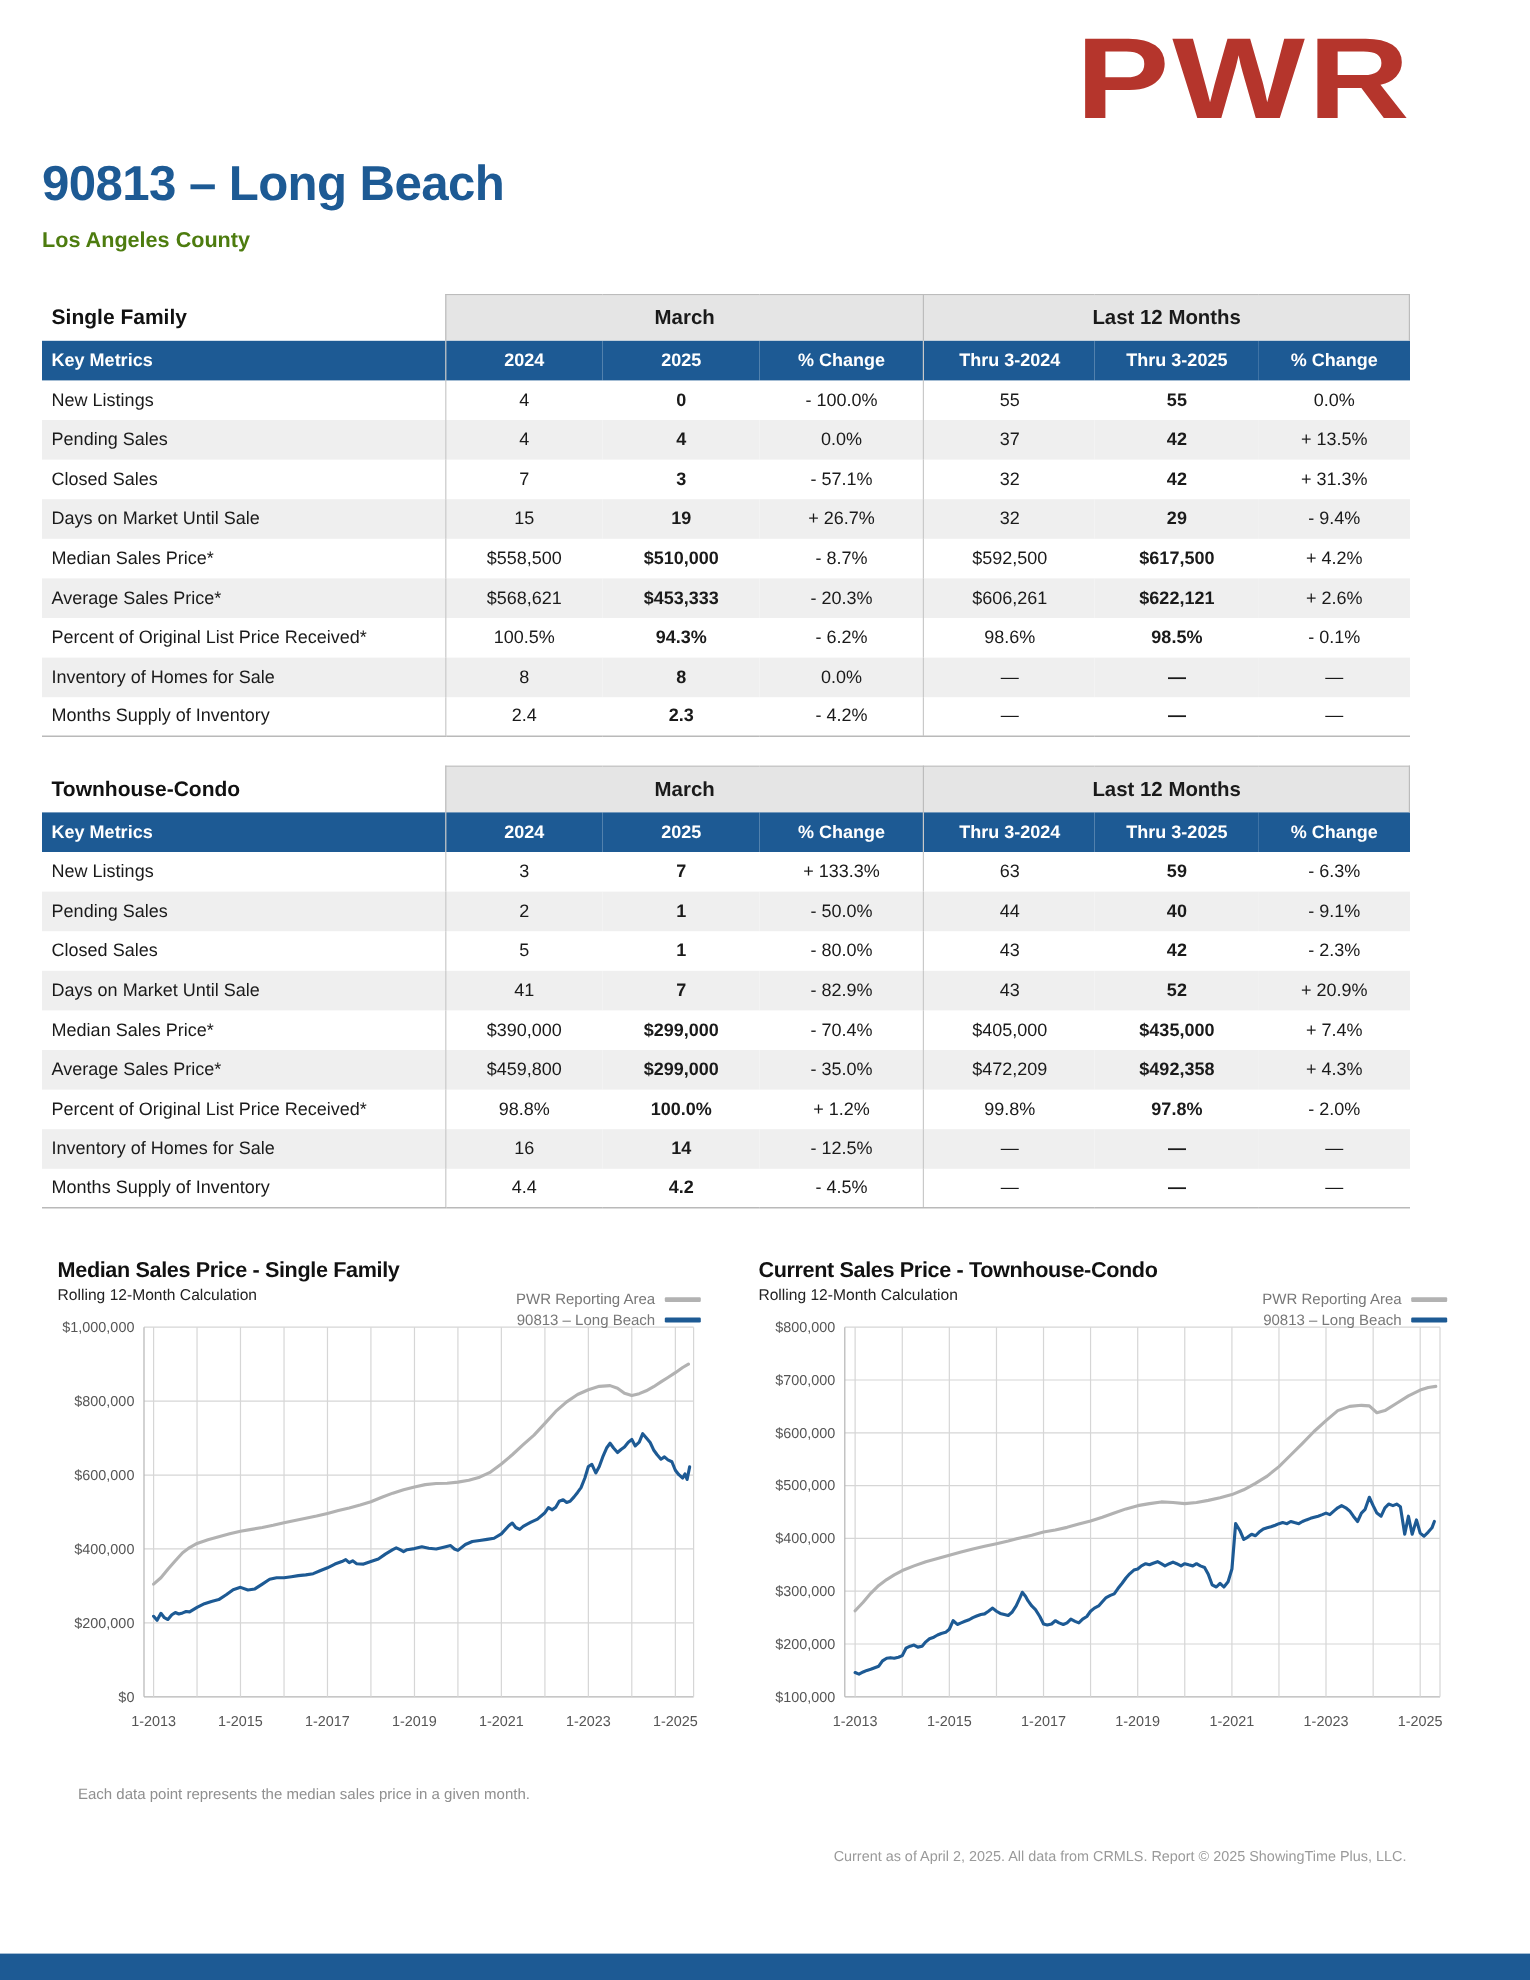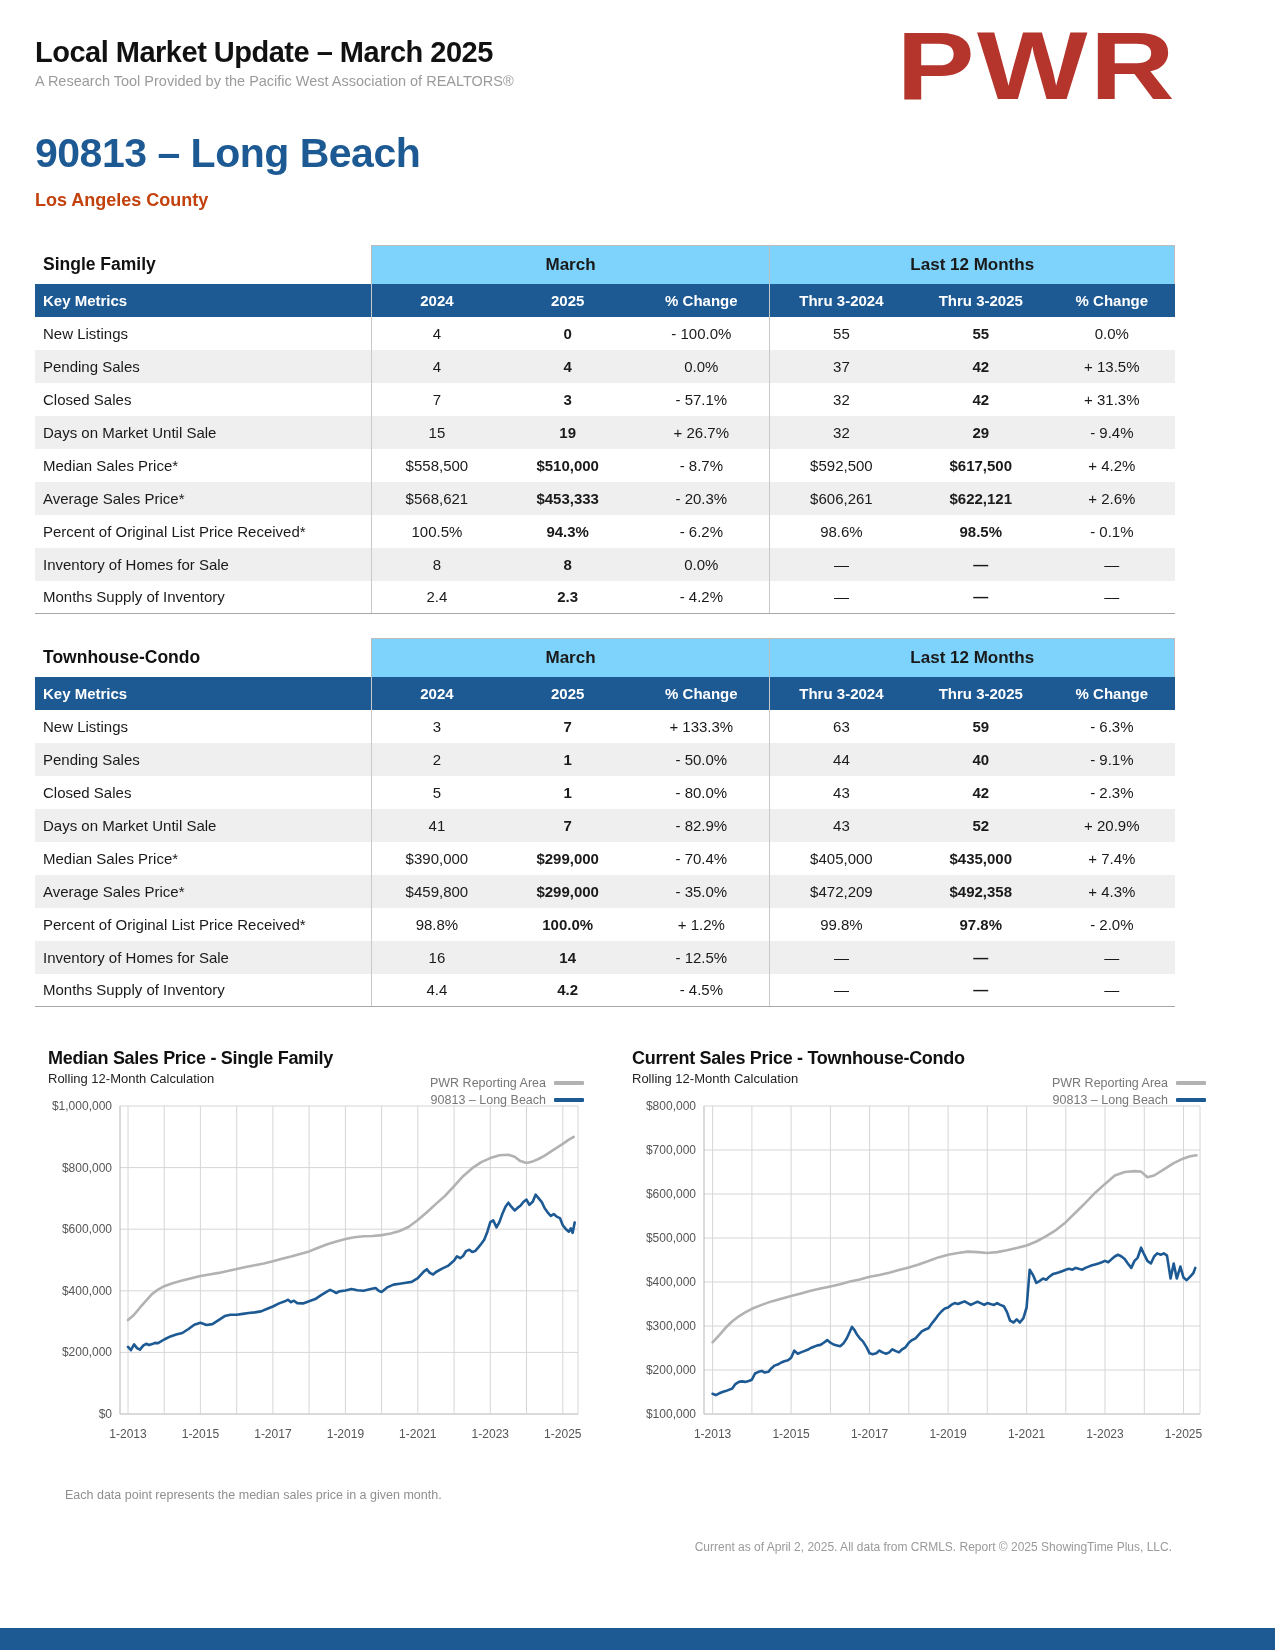--- a/index.html
+++ b/index.html
@@ -7,31 +7,31 @@
   .page { position:relative; width:1275px; height:1650px; background:#fff; overflow:hidden; }
 
   
   .hdr { position:absolute; left:35px; top:36px; width:800px; }
   .hdr-title { font-size:29px; font-weight:bold; color:#111; letter-spacing:-0.5px; }
   .hdr-sub { font-size:14.5px; color:#9b9b9b; margin-top:4px; }
   .logo { position:absolute; top:18px; right:98px; font-size:96px; font-weight:bold;
           color:#b5352c; letter-spacing:2px; transform:scaleX(1.22); transform-origin:right center; line-height:1; }
 
   .zip-title { position:absolute; left:35px; top:130px; font-size:41px; font-weight:bold; color:#1d5a94; letter-spacing:-0.5px; }
-  .county { position:absolute; left:35px; top:190px; font-size:18px; font-weight:bold; color:#c2410c; }
+  .county { position:absolute; left:35px; top:190px; font-size:18px; font-weight:bold; color:#4d7c0f; }
 
   
   .tbl-wrap { position:absolute; left:35px; width:1140px; }
   .tbl-wrap.t1 { top:245px; }
   .tbl-wrap.t2 { top:638px; }
   table.metrics { width:100%; border-collapse:collapse; table-layout:fixed; font-size:15px; color:#1a1a1a; }
   table.metrics td { padding:6px 8px; }
   .group-row td { height:38px; vertical-align:middle; }
   .sec-title { font-size:17.5px; font-weight:bold; color:#111; }
-  .group-head { font-size:17px; font-weight:bold; text-align:center; background:#7dd3fc;
+  .group-head { font-size:17px; font-weight:bold; text-align:center; background:#e5e5e5;
                 border-top:1px solid #bcbcbc; border-left:1px solid #bcbcbc; border-right:1px solid #bcbcbc; }
   .head-row td { background:#1d5a94; color:#fff; font-weight:bold; text-align:center; height:33px; }
   .head-row td.first { text-align:left; }
   .body-row td { text-align:center; height:33px; }
   .body-row td.first { text-align:left; }
   .body-row.alt td { background:#efefef; }
   .body-row td.bold { font-weight:bold; }
   td.gsep { border-left:1px solid #c9c9c9; }
   .body-row.last td { border-bottom:1px solid #a8a8a8; }
 
@@ -54,24 +54,20 @@
 
   .caption { position:absolute; left:65px; top:1488px; font-size:12.5px; color:#8f8f8f; }
   .footer { position:absolute; right:103px; top:1540px; font-size:12px; color:#9a9a9a; }
   .bottom-bar { position:absolute; left:0; bottom:0; width:100%; height:22px; background:#1d5a94; }
 </style>
 </head>
 <body>
 
 <div class="page">
 
-  <div class="hdr">
-    <div class="hdr-title">Local Market Update – March 2025</div>
-    <div class="hdr-sub">A Research Tool Provided by the Pacific West Association of REALTORS®</div>
-  </div>
   <div class="logo">PWR</div>
 
   <div class="zip-title">90813 – Long Beach</div>
   <div class="county">Los Angeles County</div>
 
   <div class="tbl-wrap t1">
     <table class="metrics">
         <colgroup>
           <col style="width:29.5%">
           <col style="width:11.5%">

